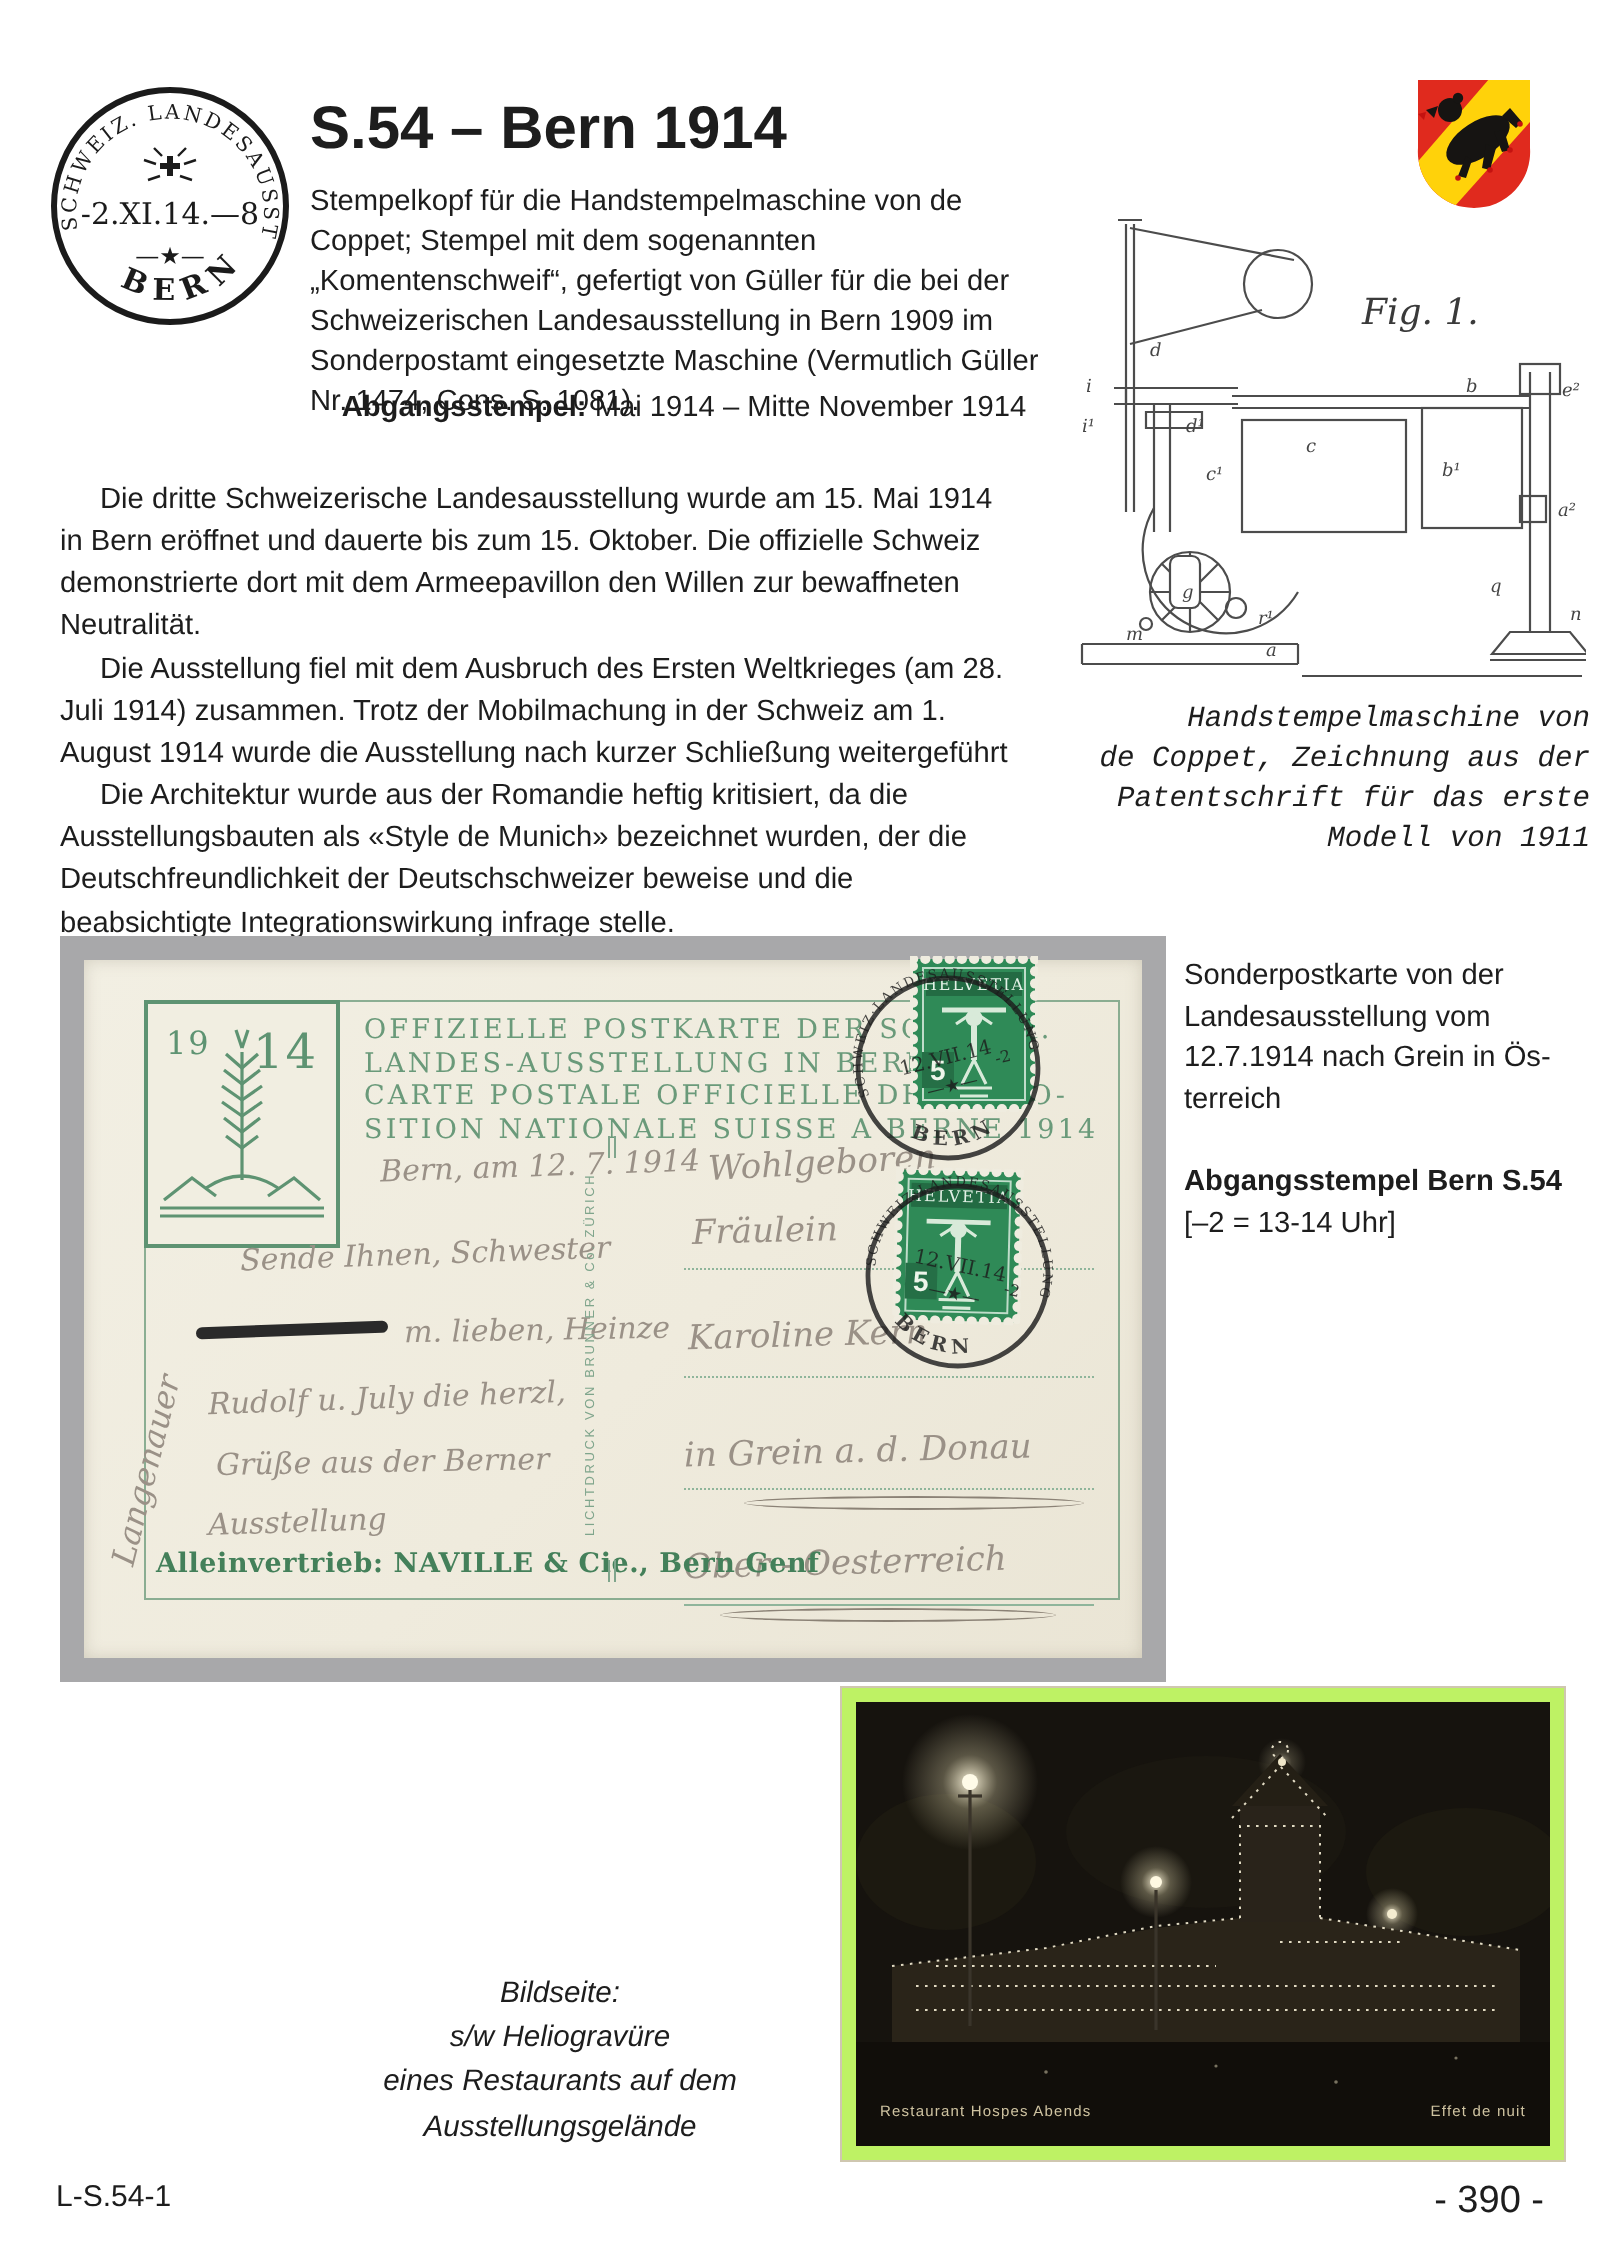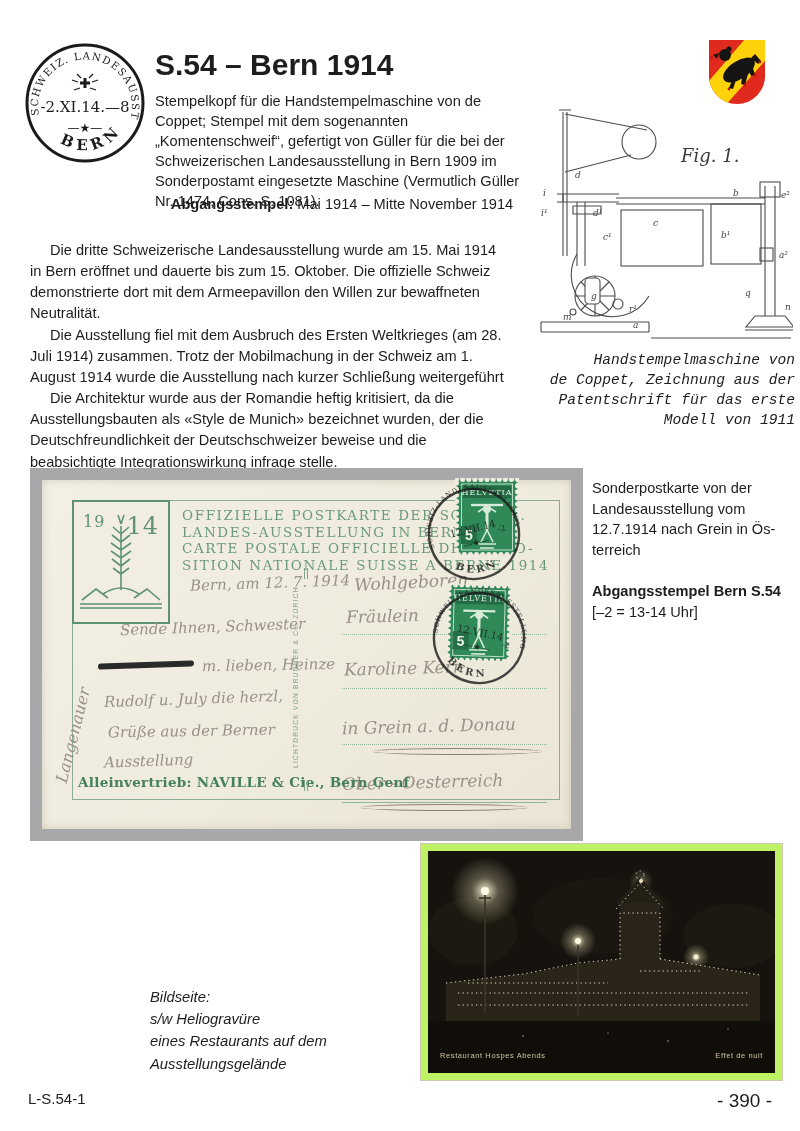--- a/index.html
+++ b/index.html
@@ -57,21 +57,21 @@
   .cancel{position:absolute;width:120px;height:120px;}
 
   
   .side-note{position:absolute;left:592px;top:478px;width:205px;font-size:14.6px;line-height:1.42;}
   .side-note .bold{font-weight:bold;margin-top:20px;}
 
   
   .photo{position:absolute;left:420px;top:843px;width:363px;height:238px;background:#bef264;
          box-shadow:0 0 0 1px #cfc7b0 inset;padding:0;}
   .photo svg{position:absolute;left:8px;top:8px;width:347px;height:222px;}
-  .photo-cap{position:absolute;left:150px;top:986px;width:260px;text-align:left;
+  .photo-cap{position:absolute;left:150px;top:986px;width:260px;text-align:center;
              font-style:italic;font-size:14.8px;line-height:1.5;}
 
   .foot-l{position:absolute;left:28px;top:1090px;font-size:15px;}
   .foot-r{position:absolute;right:28px;top:1090px;font-size:19px;}
 </style>
 </head>
 <body>
 
 <div class="page">
 

